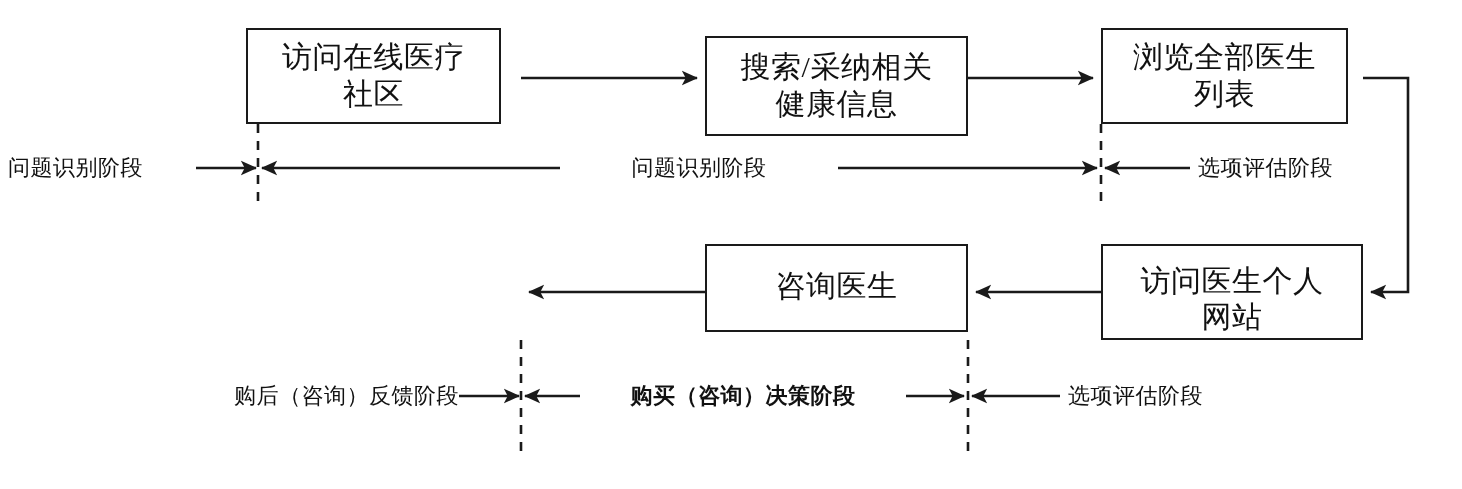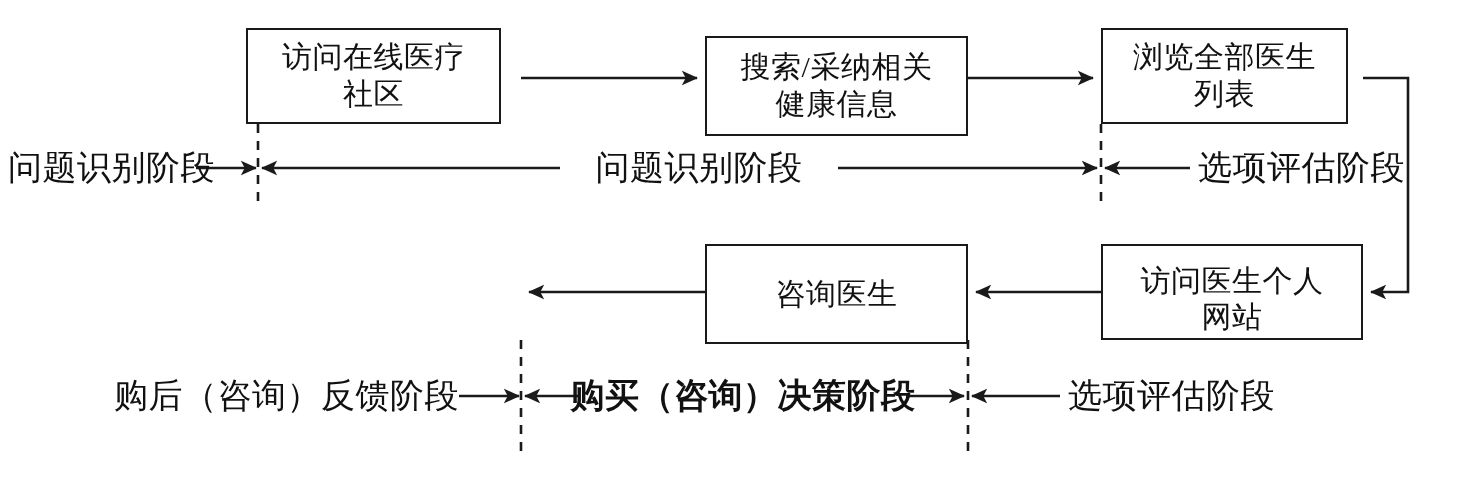--- a/index.html
+++ b/index.html
@@ -38,21 +38,21 @@
     color: #111111;
     letter-spacing: 0.5px;
     padding: 2px 6px;
   }
   .node-label {
     display: block;
     white-space: pre-line;
   }
   .stage-label {
     position: absolute;
-    font-size: 34px;
+    font-size: 22px;
     color: #111111;
     white-space: nowrap;
     letter-spacing: 0.5px;
     line-height: 1;
   }
   .stage-label.anchor-left  { transform: translate(0, -50%); }
   .stage-label.anchor-mid   { transform: translate(-50%, -50%); }
   .stage-label.anchor-right { transform: translate(-100%, -50%); }
 </style>
 </head>
@@ -122,21 +122,21 @@
     <span class="node-label">搜索/采纳相关
 健康信息</span>
   </div>
 
   <div class="node-box" style="left:1101px; top:28px; width:247px; height:96px;">
     <span class="node-label">浏览全部医生
 列表</span>
   </div>
 
 
-  <div class="node-box" style="left:705px; top:244px; width:263px; height:100px;">
+  <div class="node-box" style="left:705px; top:244px; width:263px; height:88px;font-family:Liberation Mono, monospace;">
     <span class="node-label">咨询医生</span>
   </div>
 
   <div class="node-box" style="left:1101px; top:244px; width:262px; height:96px;align-items:flex-end;">
     <span class="node-label">访问医生个人
 网站</span>
   </div>
 
   <div class="stage-label anchor-left" style="left:8px; top:168px;">问题识别阶段</div>
 

